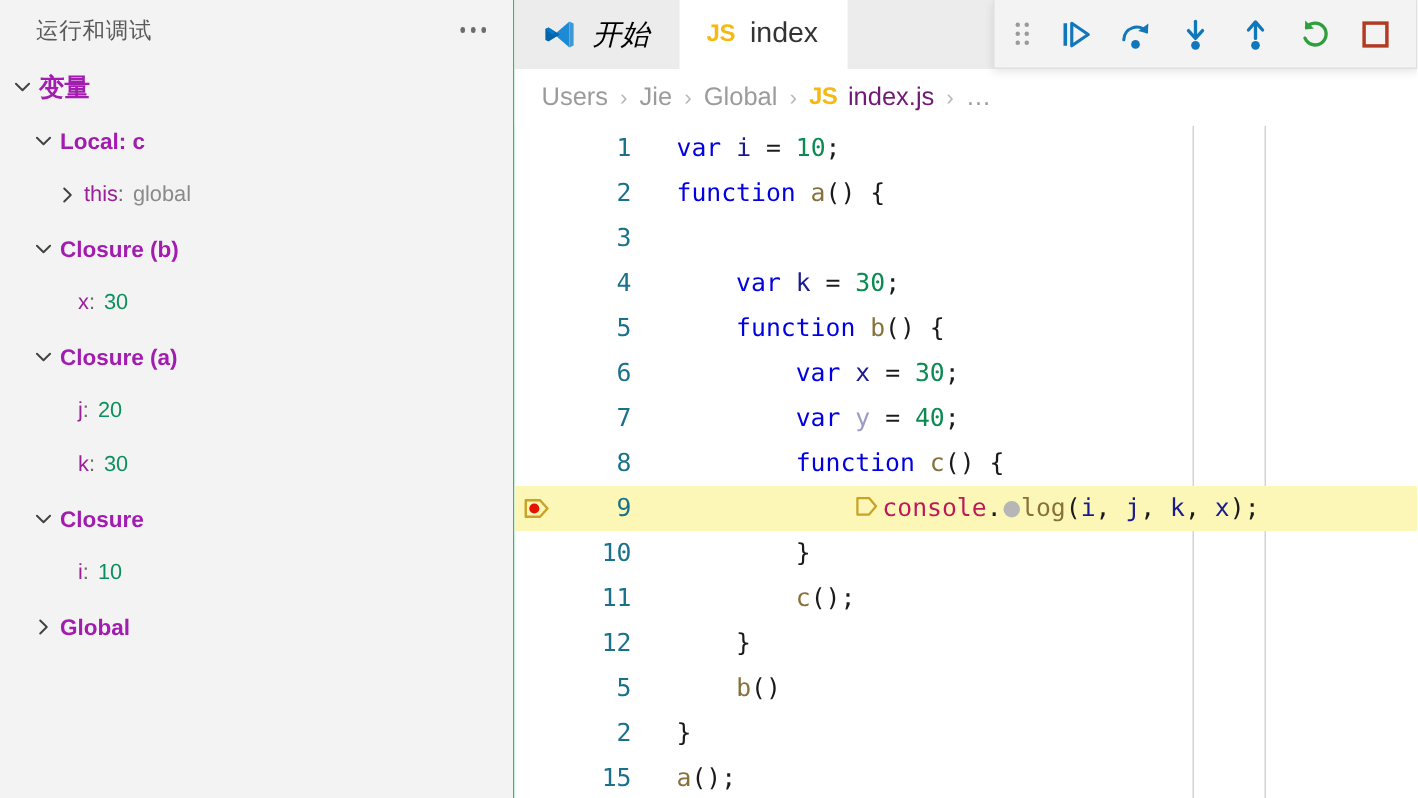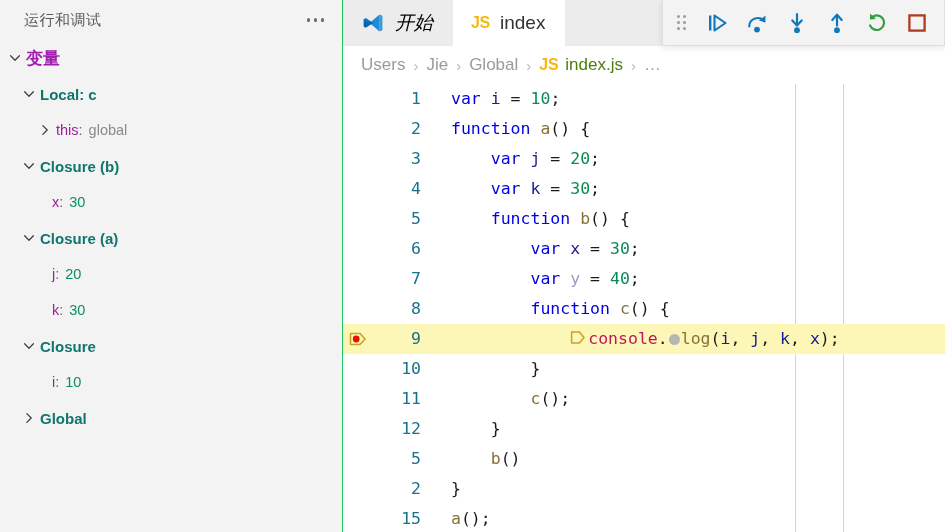--- a/index.html
+++ b/index.html
@@ -56,21 +56,21 @@
 
   .lvl0 { padding-left: 4px; }
   .lvl1 { padding-left: 18px; }
   .lvl2 { padding-left: 34px; }
   .lvl3 { padding-left: 52px; }
 
   .sec-label-big {
     font-size: 17px; font-weight: bold; color: #a21caf;
   }
   .sec-label {
-    font-size: 15px; font-weight: bold; color: #0f766e;
+    font-size: 15px; font-weight: bold; color: #a21caf;
   }
   .var-row {
     display: flex; align-items: center; height: 36px;
     font-family: Liberation Sans, sans-serif;
     font-size: 14.5px;
     cursor: pointer;
     white-space: nowrap;
   }
   .var-name { color: #9b1f9b; }
   .var-colon { color: #6a6a6a; margin-right: 6px; }
@@ -133,21 +133,21 @@
     padding-left: 14px;
     font-size: 17px;
     color: #9a9a9a;
     background: #ffffff;
     gap: 2px;
     white-space: nowrap;
   }
   .bc-item { padding: 0 4px; cursor: pointer; color: #9b9b9b; }
   .bc-sep { color: #b8b8b8; font-size: 15px; padding: 0 2px; }
   .bc-file { display: flex; align-items: center; gap: 7px; padding: 0 4px; cursor: pointer; }
-  .bc-file-name { color: #4d7c0f; }
+  .bc-file-name { color: #701a75; }
 
   
   .code {
     position: relative;
     font-family: "DejaVu Sans Mono", monospace;
     font-size: 16.5px;
     line-height: 30px;
   }
   .line {
     display: flex; align-items: center;
@@ -394,21 +394,20 @@
           <span class="codetext"><span class="kw">var&nbsp;</span><span class="id">i</span><span class="punc">&nbsp;=&nbsp;</span><span class="num">10</span><span class="punc">;</span></span>
         </div>
         <div class="line">
           <span class="gutter-bp"></span>
           <span class="lineno">2</span>
           <span class="codetext"><span class="kw">function&nbsp;</span><span class="fn">a</span><span class="punc">()&nbsp;{</span></span>
         </div>
         <div class="line">
           <span class="gutter-bp"></span>
           <span class="lineno">3</span>
-          <span class="codetext"><span class="kw">&nbsp;&nbsp;&nbsp;&nbsp;var&nbsp;</span><span class="id">j</span><span class="punc">&nbsp;=&nbsp;</span><span class="num">20</span><span class="punc">;</span></span>
         </div>
         <div class="line">
           <span class="gutter-bp"></span>
           <span class="lineno">4</span>
           <span class="codetext"><span class="kw">&nbsp;&nbsp;&nbsp;&nbsp;var&nbsp;</span><span class="id">k</span><span class="punc">&nbsp;=&nbsp;</span><span class="num">30</span><span class="punc">;</span></span>
         </div>
         <div class="line">
           <span class="gutter-bp"></span>
           <span class="lineno">5</span>
           <span class="codetext"><span class="kw">&nbsp;&nbsp;&nbsp;&nbsp;function&nbsp;</span><span class="fn">b</span><span class="punc">()&nbsp;{</span></span>

